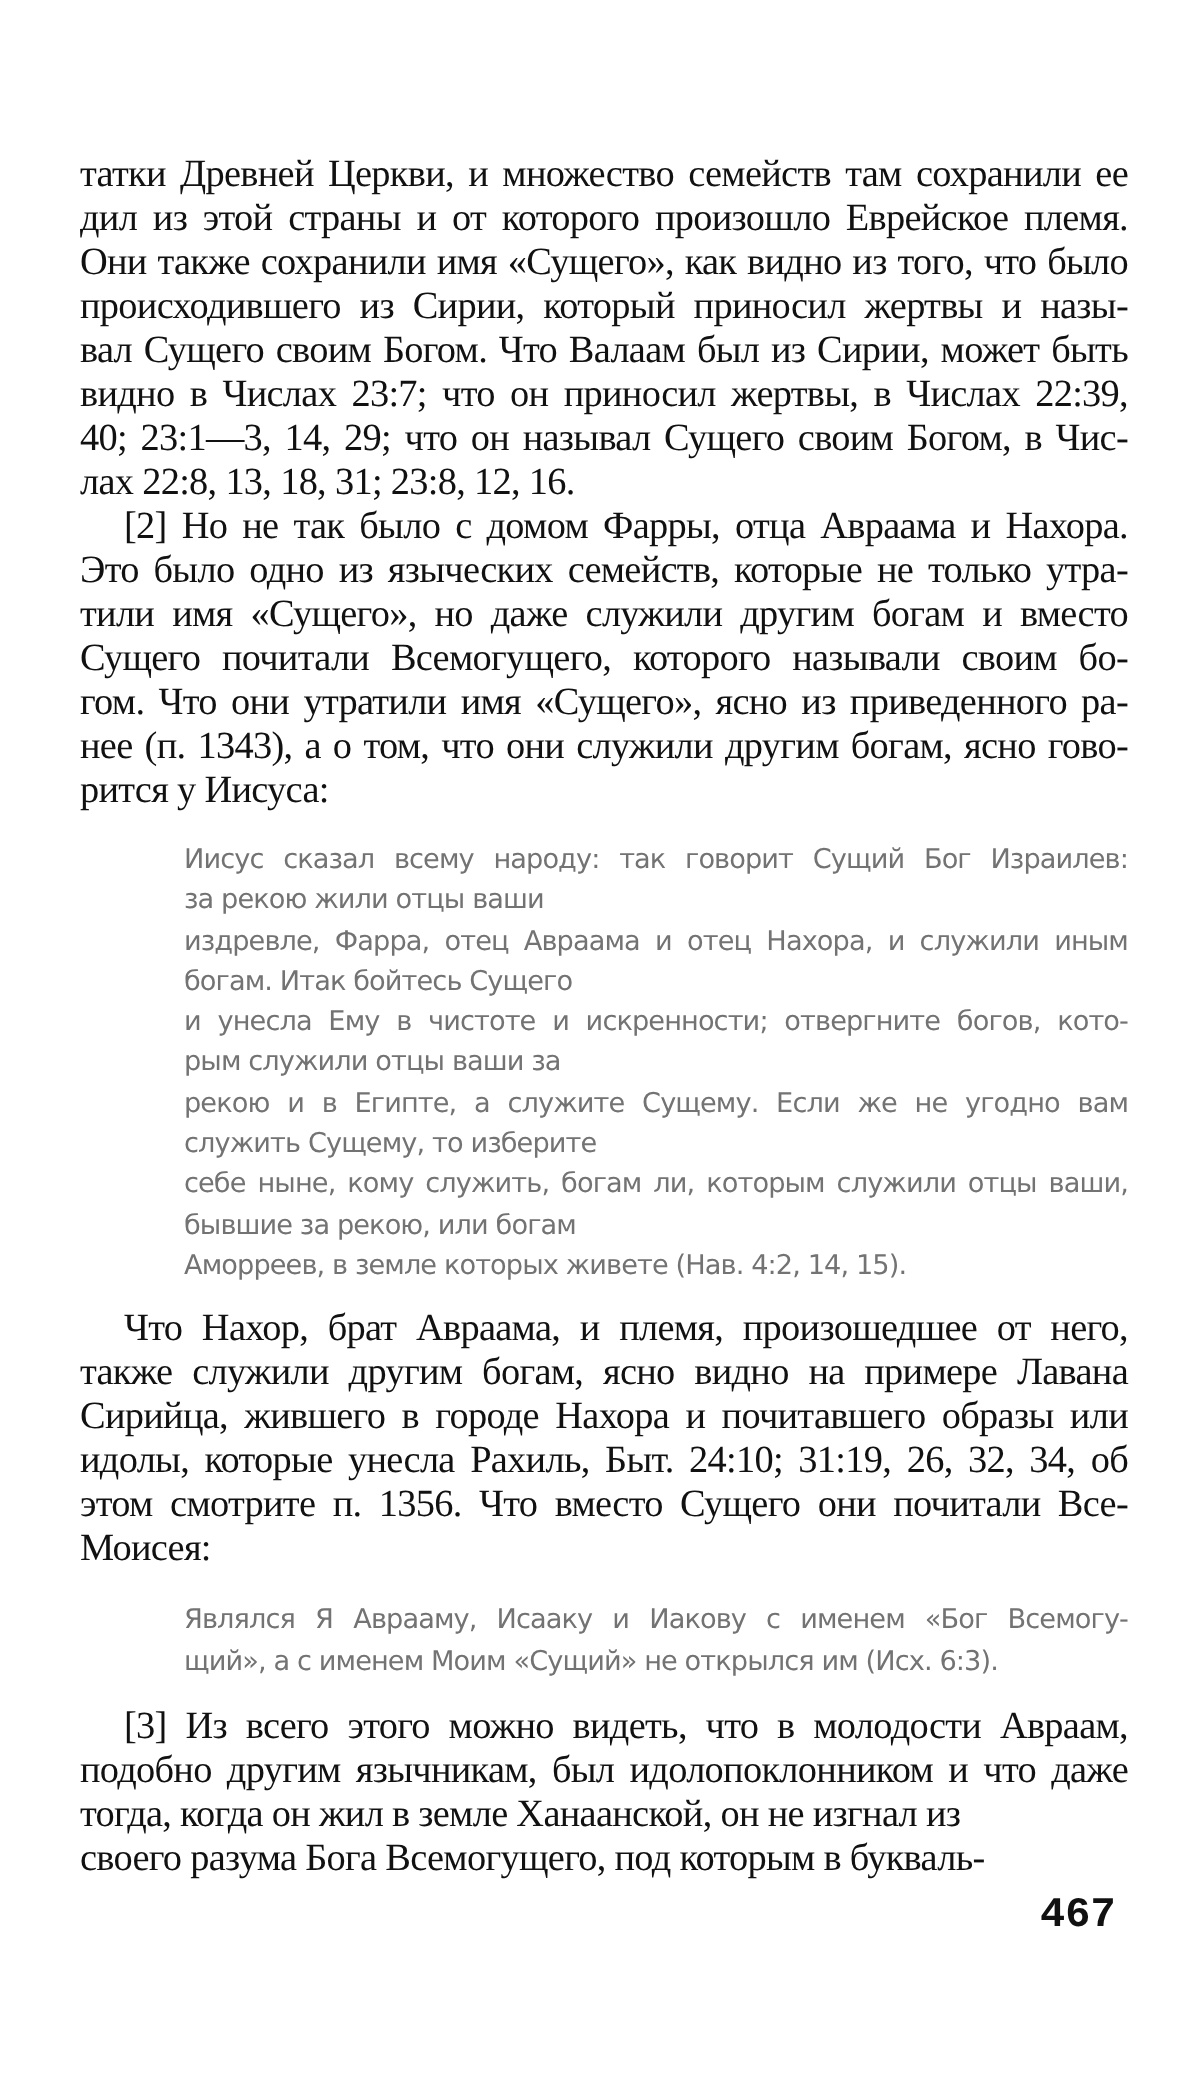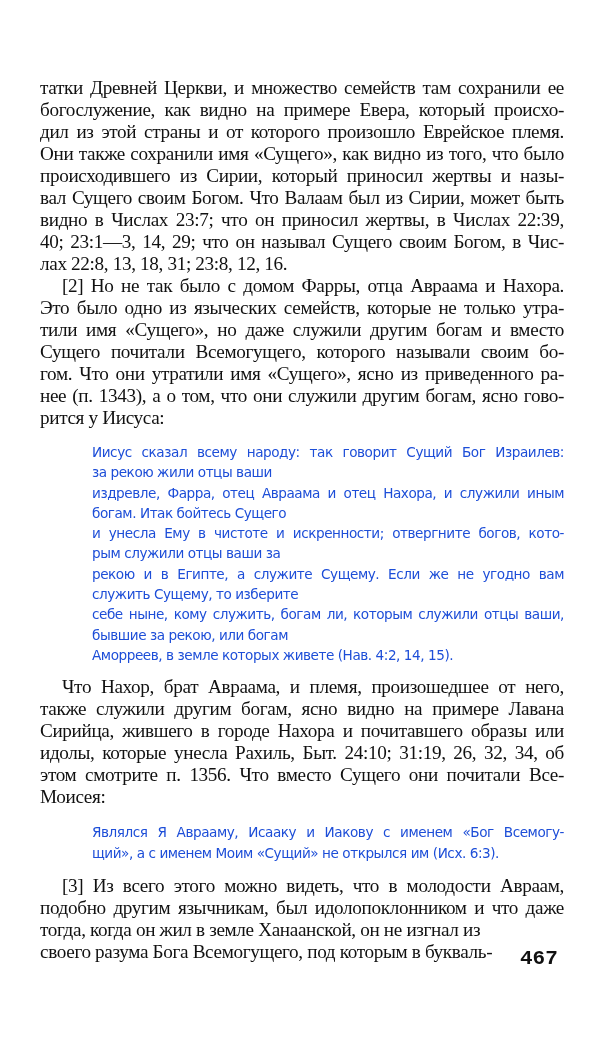--- a/index.html
+++ b/index.html
@@ -8,41 +8,40 @@
       position: absolute; left: 40px; top: 77px; width: 524px;
       font-family: "Liberation Serif", "DejaVu Serif", serif;
       font-size: 19.2px; line-height: 22px; color: #111;
       letter-spacing: -0.35px;
     }
     .ln { display: block; white-space: nowrap; text-align: justify; text-align-last: justify; height: 22px; }
     .ln.last { text-align-last: left; }
     .ln.indent { padding-left: 22px; }
     .quote {
       font-family: "DejaVu Sans", "Liberation Sans", sans-serif;
-      font-size: 13.6px; line-height: 20.3px; color: #1d4ed8;
+      font-size: 13.6px; line-height: 20.3px; color: #737373;
       padding-left: 52px; width: 472px; letter-spacing: -0.45px;
     }
     .quote .ql { display: block; white-space: nowrap; height: 20.3px; text-align: justify; text-align-last: justify; }
     .quote .ql.last { text-align-last: left; }
     .quote.q1 { margin-top: 13px; margin-bottom: 11px; }
     .quote.q2 { margin-top: 14px; margin-bottom: 12px; }
     .pagenum {
       position: absolute; left: 520px; top: 947px;
       font-family: Liberation Mono, monospace; font-weight: bold;
       font-size: 21px; color: #111;
     }
   </style>
 </head>
 <body>
 
 <div class="page">
 
   <div>
     <span class="ln">татки Древней Церкви, и множество семейств там сохранили ее</span>
-    <span class="ln">богослужение, как видно на примере Евера, который происхо-</span>
     <span class="ln">дил из этой страны и от которого произошло Еврейское племя.</span>
     <span class="ln">Они также сохранили имя «Сущего», как видно из того, что было</span>
     <span class="ln">происходившего из Сирии, который приносил жертвы и назы-</span>
     <span class="ln">вал Сущего своим Богом. Что Валаам был из Сирии, может быть</span>
     <span class="ln">видно в Числах 23:7; что он приносил жертвы, в Числах 22:39,</span>
     <span class="ln">40; 23:1—3, 14, 29; что он называл Сущего своим Богом, в Чис-</span>
     <span class="ln last">лах 22:8, 13, 18, 31; 23:8, 12, 16.</span>
   </div>
 
   <div>

